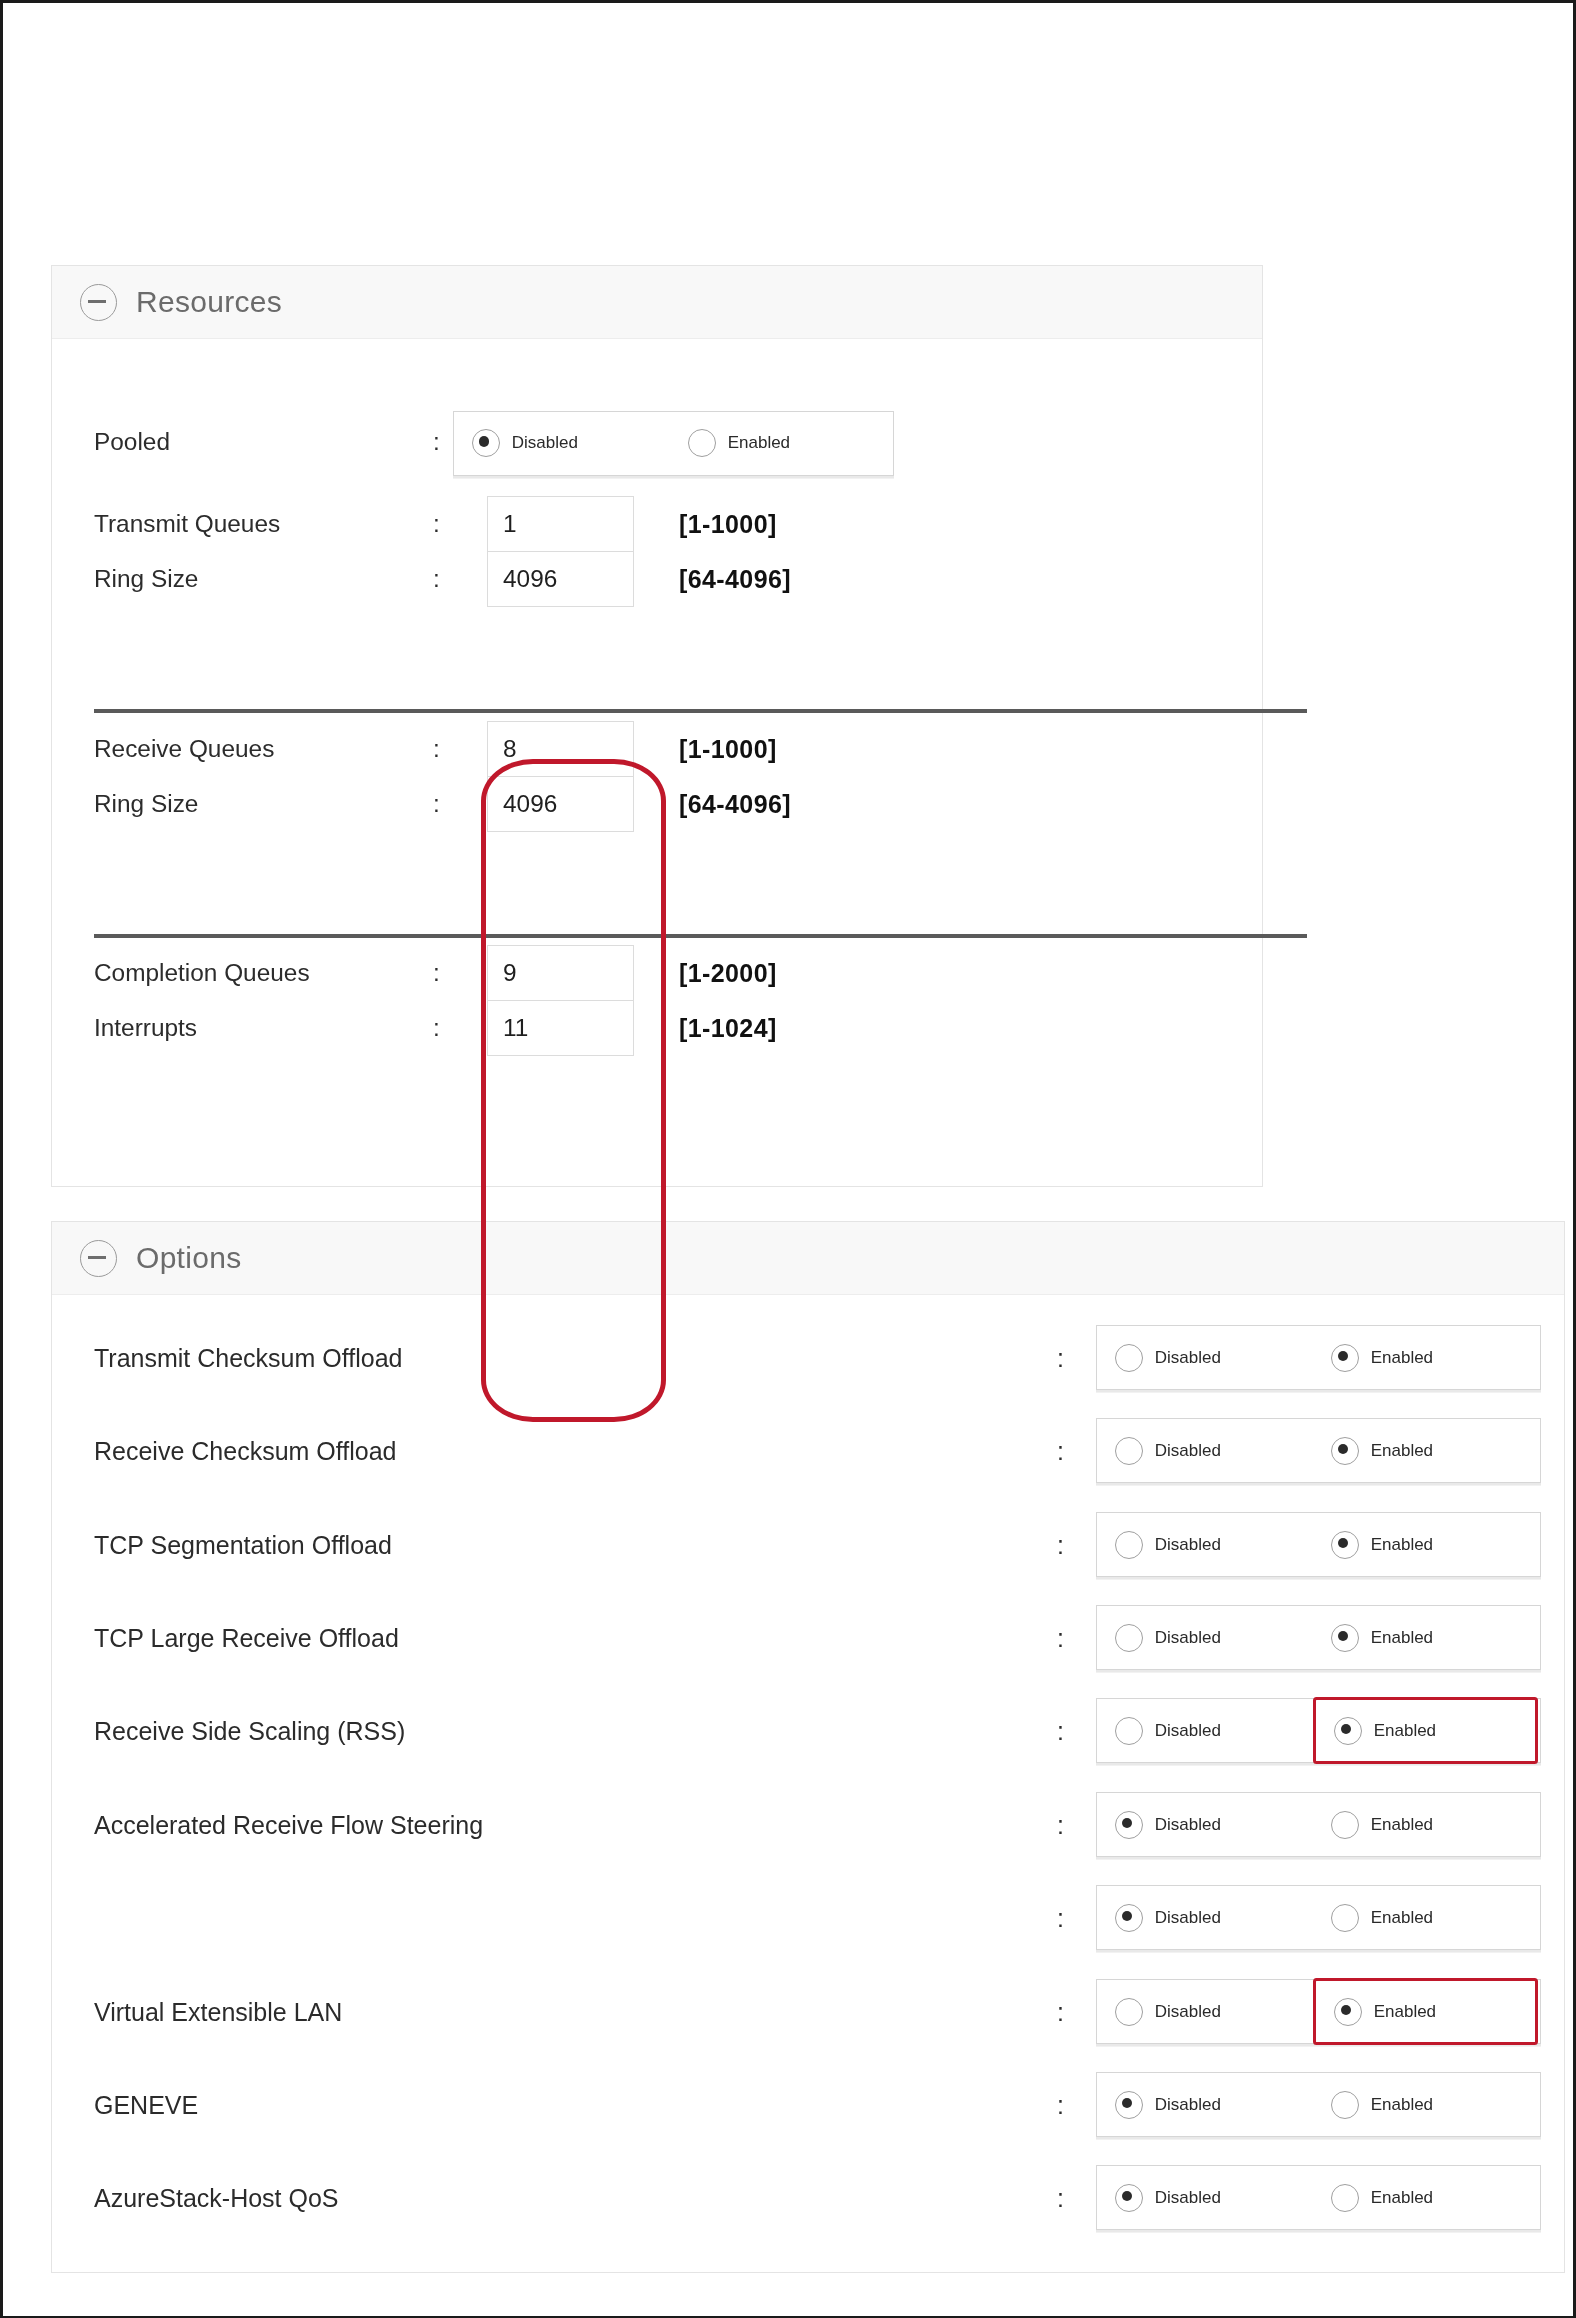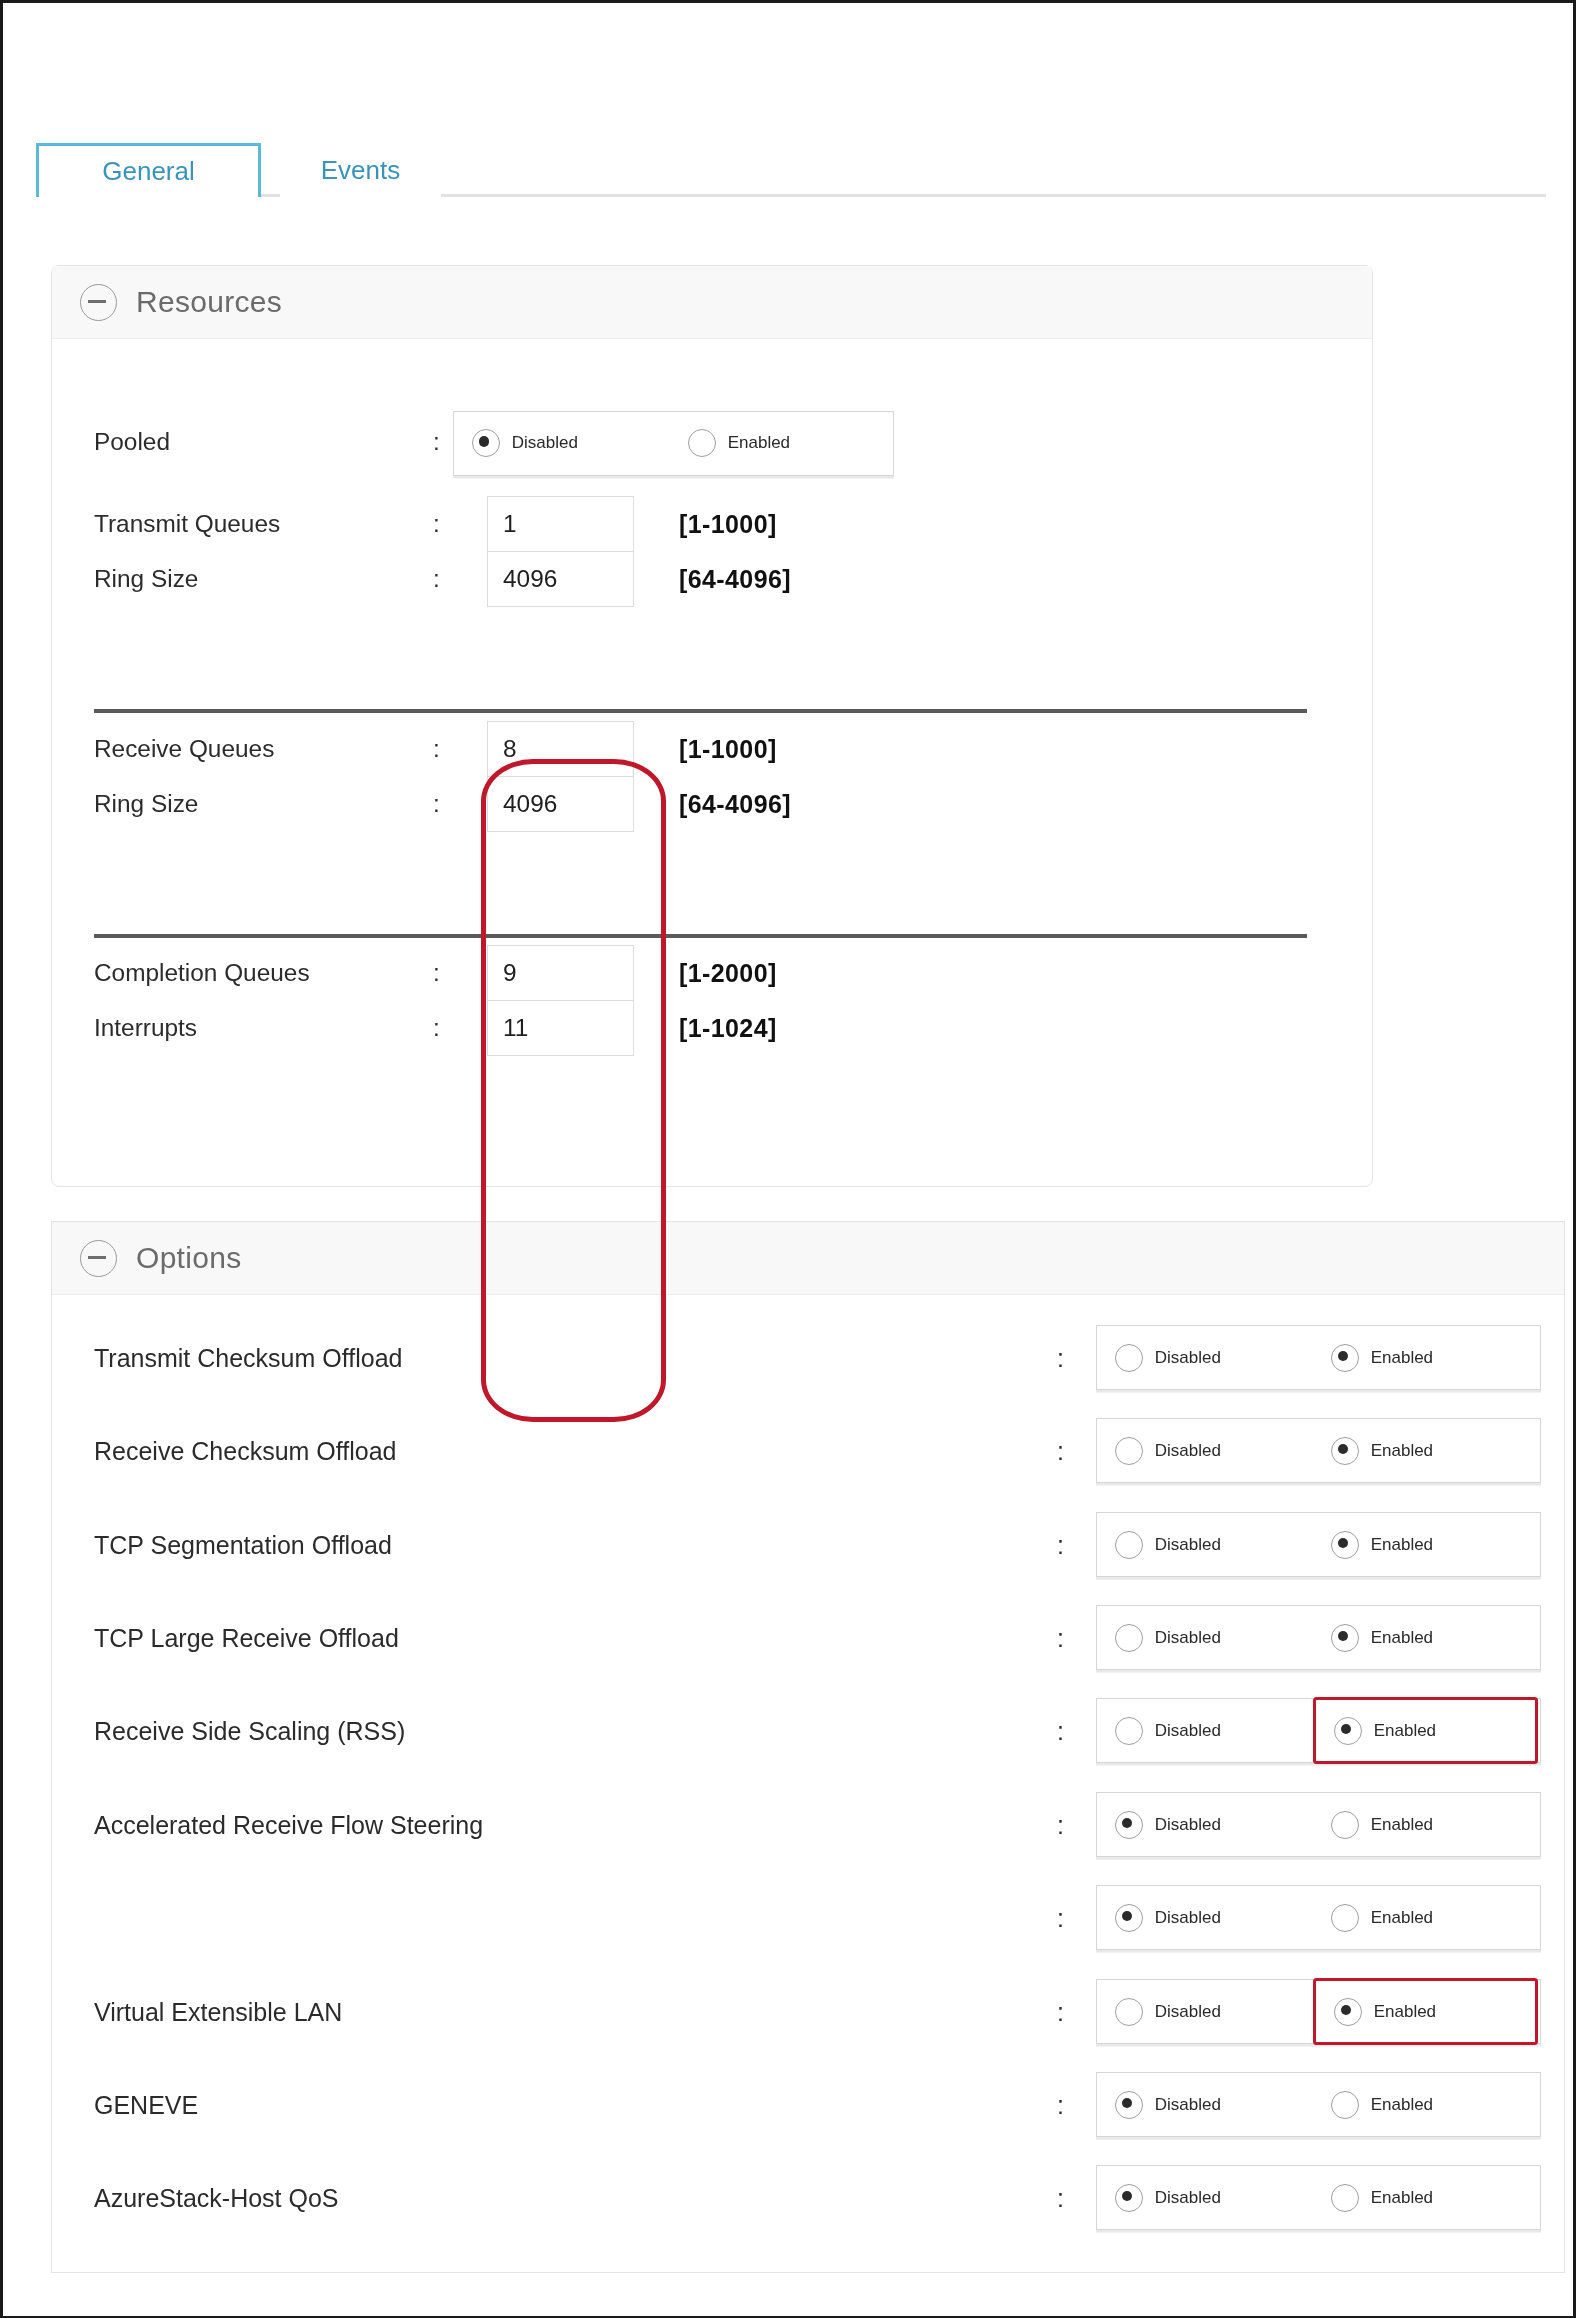--- a/index.html
+++ b/index.html
@@ -113,21 +113,21 @@
     background: #6e6e6e;
   }
   .panel-title {
     margin-left: 19px;
     font-size: 30px;
     color: #6b6b6b;
     letter-spacing: 0.3px;
   }
 
   
-  #resources-panel { left: 48px; top: 262px; width: 1322px; height: 922px; border-radius: 8px; }
+  #resources-panel { left: 48px; top: 262px; width: 1212px; height: 922px; }
 
   .res-row {
     position: absolute;
     left: 0;
     width: 100%;
     height: 56px;
     display: flex;
     align-items: center;
   }
   .res-label {
@@ -270,29 +270,20 @@
   }
   .opt-radio .radio-opt:first-child { width: 216px; }
   .opt-radio .radio-opt:last-child  { width: 225px; }
 </style>
 </head>
 <body>
 
 <div id="screen">
 
 
-  <div class="tabbar">
-    <div class="tabbar-underline"></div>
-    <div class="tab active">
-      <span>General</span>
-    </div>
-    <div class="tab inactive">
-      <span>Events</span>
-    </div>
-  </div>
 
   <div class="panel" id="resources-panel">
     <div class="panel-header">
       <span class="collapse-icon"></span>
       <span class="panel-title">Resources</span>
     </div>
 
     <div class="res-row" style="top:148px;">
       <span class="res-label">Pooled</span>
       <span class="res-colon">:</span>

